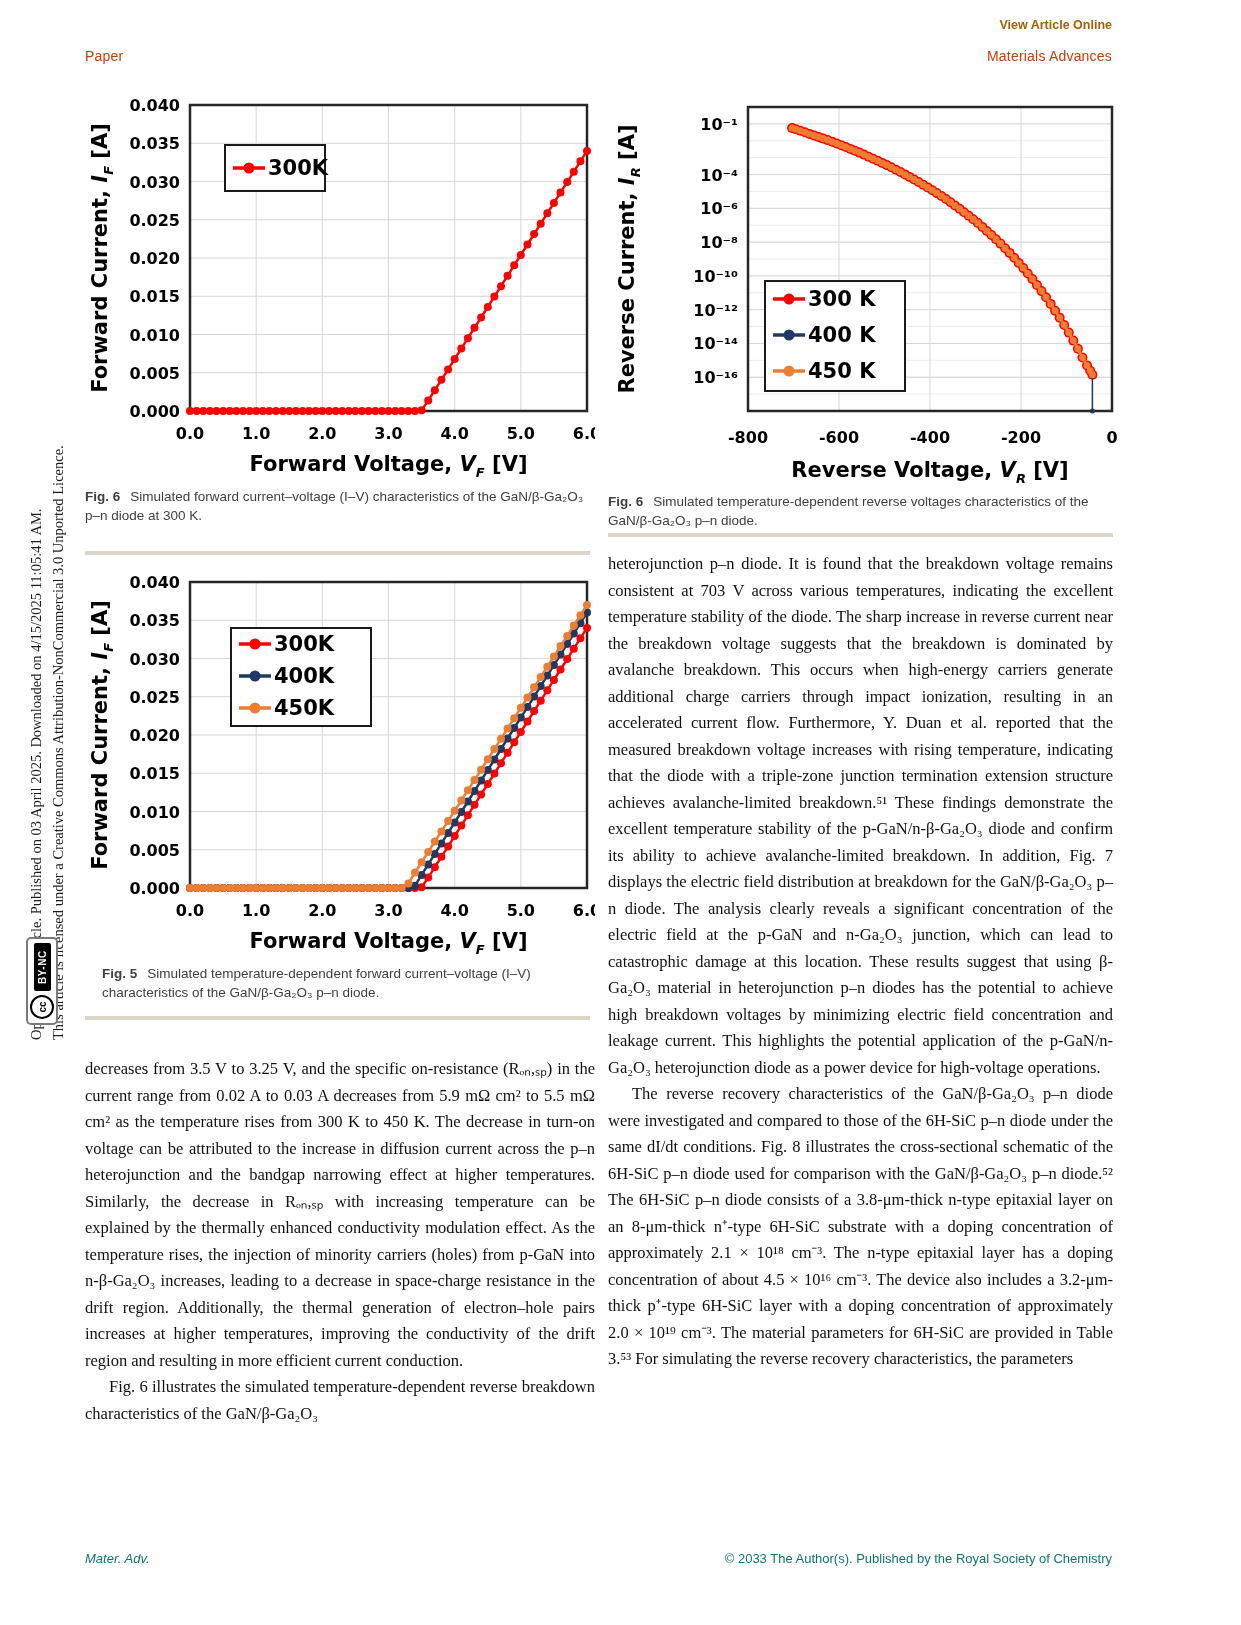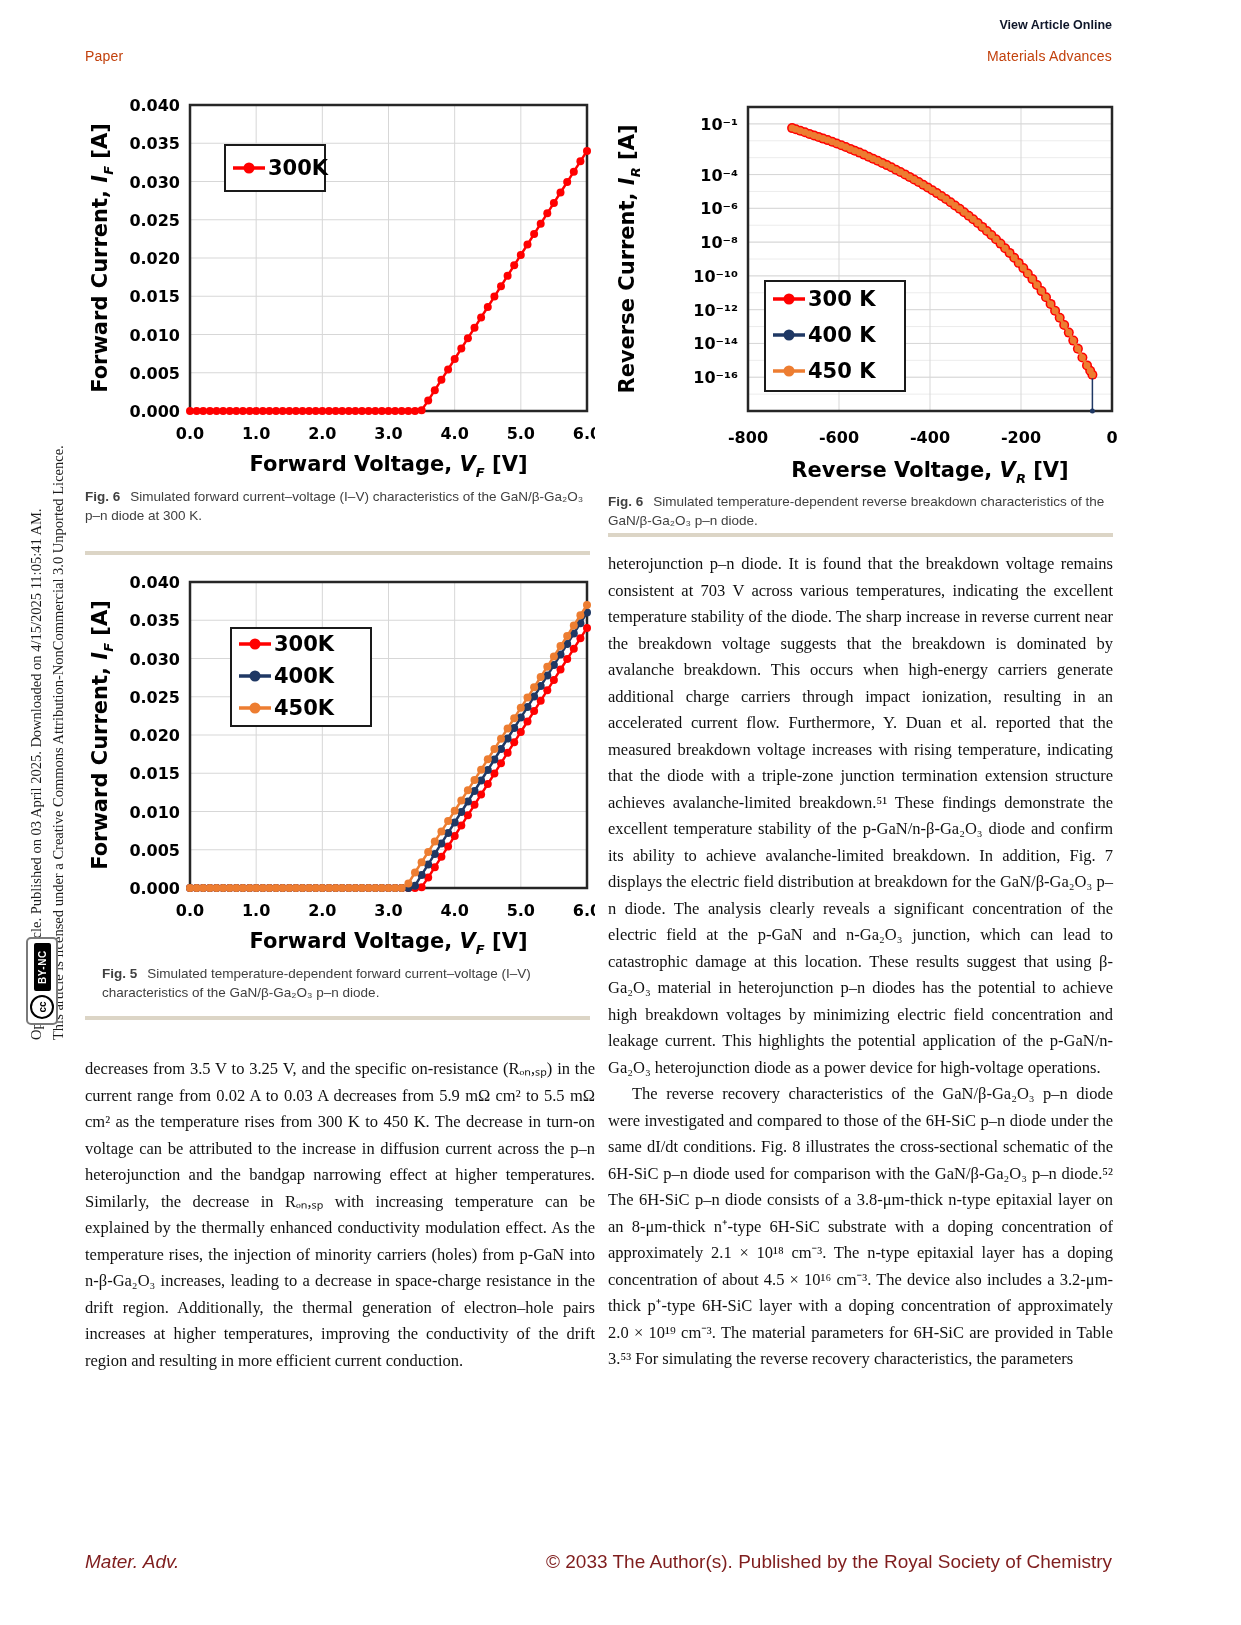--- a/index.html
+++ b/index.html
@@ -1,41 +1,41 @@
 <!DOCTYPE html>
 <html><head>
 <meta charset="utf-8">
 <style>
   html,body{margin:0;padding:0;}
   body{
     position:relative;width:1241px;height:1625px;background:#ffffff;
     font-family:"Liberation Sans",sans-serif;overflow:hidden;
   }
   .abs{position:absolute;}
-  .vao{font-size:12.5px;font-weight:bold;color:#0f172a;margin-left:17px;}
+  .vao{font-size:12.5px;font-weight:bold;color:#a16207;margin-left:17px;}
   .hdr{font-size:14px;color:#c2410c;letter-spacing:0.2px;}
   .caption{font-size:13.5px;line-height:19px;color:#404040;}
   .caption .flab{font-weight:bold;margin-right:10px;}
   .divider{height:4px;background:#dcd5c6;}
   .bodytext p{margin:0;text-align:justify;
     font-family:Liberation Serif, serif;
     font-size:16.5px;line-height:26.5px;color:#101010;}
   .bodytext p.indent{text-indent:24px;}
   .sideline{position:absolute;transform:rotate(-90deg);transform-origin:0 0;
     white-space:nowrap;font-family:"Liberation Serif","DejaVu Serif",serif;
     font-size:14.5px;color:#1c1c1c;}
   .ccbadge{position:absolute;transform:rotate(-90deg);transform-origin:0 0;
     display:inline-flex;align-items:center;gap:4px;background:#fff;
     border:2px solid #7a7a7a;border-radius:5px;padding:2px 4px;}
   .ccbadge .cc-circle{width:20px;height:20px;border:2px solid #000;border-radius:50%;
     display:flex;align-items:center;justify-content:center;
     font-weight:bold;font-size:10px;color:#000;}
   .ccbadge .cc-pill{background:#000;color:#fff;font-weight:bold;font-size:10px;
     padding:3px 7px;border-radius:2px;letter-spacing:0.5px;}
-  .footer{font-size:19px;color:#7f1d1d;}
+  .footer{font-size:13px;color:#0f766e;}
   .footer-left{font-style:italic;}
   svg.chart{display:block;font-family:"DejaVu Sans","Liberation Sans",sans-serif;}
 </style>
 </head>
 <body>
 
 <div class="abs vao" style="top:18px;right:129px;">View Article Online</div>
 <div class="abs hdr" style="top:48px;left:85px;">Paper</div>
 <div class="abs hdr" style="top:48px;right:129px;">Materials Advances</div>
 
@@ -381,20 +381,21 @@
     <text x="189" y="143" font-size="21" font-weight="bold" fill="#000">450K</text>
   </svg>
 
 <p class="caption abs" style="left:102px;top:964px;width:507px;margin:0;">
   <span class="flab">Fig. 5</span><span>Simulated temperature-dependent forward current–voltage (I–V) characteristics of the GaN/β-Ga₂O₃ p–n diode.</span>
 </p>
 <div class="divider abs" style="left:85px;top:1016px;width:505px;"></div>
 
 <div class="bodytext abs" style="left:85px;top:1056px;width:510px;">
   <p>decreases from 3.5 V to 3.25 V, and the specific on-resistance (Rₒₙ,ₛₚ) in the current range from 0.02 A to 0.03 A decreases from 5.9 mΩ cm² to 5.5 mΩ cm² as the temperature rises from 300 K to 450 K. The decrease in turn-on voltage can be attributed to the increase in diffusion current across the p–n heterojunction and the bandgap narrowing effect at higher temperatures. Similarly, the decrease in Rₒₙ,ₛₚ with increasing temperature can be explained by the thermally enhanced conductivity modulation effect. As the temperature rises, the injection of minority carriers (holes) from p-GaN into n-β-Ga₂O₃ increases, leading to a decrease in space-charge resistance in the drift region. Additionally, the thermal generation of electron–hole pairs increases at higher temperatures, improving the conductivity of the drift region and resulting in more efficient current conduction.</p>
+  <p class="indent">Fig. 6 illustrates the simulated temperature-dependent reverse breakdown characteristics of the GaN/β-Ga₂O₃</p>
 </div>
 
 <svg class="chart abs" style="left:608px;top:95px;" width="510" height="394" viewBox="0 0 510 394">
     <line x1="140" y1="299.1111111111111" x2="504" y2="299.1111111111111" stroke="#ececec" stroke-width="1"></line>
     <line x1="140" y1="282.22222222222223" x2="504" y2="282.22222222222223" stroke="#ececec" stroke-width="1"></line>
     <line x1="140" y1="265.3333333333333" x2="504" y2="265.3333333333333" stroke="#ececec" stroke-width="1"></line>
     <line x1="140" y1="248.44444444444446" x2="504" y2="248.44444444444446" stroke="#ececec" stroke-width="1"></line>
     <line x1="140" y1="231.55555555555554" x2="504" y2="231.55555555555554" stroke="#ececec" stroke-width="1"></line>
     <line x1="140" y1="214.66666666666669" x2="504" y2="214.66666666666669" stroke="#ececec" stroke-width="1"></line>
     <line x1="140" y1="197.77777777777777" x2="504" y2="197.77777777777777" stroke="#ececec" stroke-width="1"></line>
@@ -649,21 +650,21 @@
     <text x="200" y="211" font-size="21" font-weight="bold" fill="#000">300 K</text>
     <line x1="165" y1="240" x2="197" y2="240" stroke="#1F3864" stroke-width="3.5"></line>
     <circle cx="181" cy="240" r="5.5" fill="#1F3864"></circle>
     <text x="200" y="247" font-size="21" font-weight="bold" fill="#000">400 K</text>
     <line x1="165" y1="276" x2="197" y2="276" stroke="#ED7D31" stroke-width="3.5"></line>
     <circle cx="181" cy="276" r="5.5" fill="#ED7D31"></circle>
     <text x="200" y="283" font-size="21" font-weight="bold" fill="#000">450 K</text>
   </svg>
 
 <p class="caption abs" style="left:608px;top:492px;width:505px;margin:0;">
-  <span class="flab">Fig. 6</span><span>Simulated temperature-dependent reverse breakdown characteristics of the GaN/β-Ga₂O₃ p–n diode.</span>
+  <span class="flab">Fig. 6</span><span>Simulated temperature-dependent reverse voltages characteristics of the GaN/β-Ga₂O₃ p–n diode.</span>
 </p>
 <div class="divider abs" style="left:608px;top:533px;width:505px;"></div>
 
 <div class="bodytext abs" style="left:608px;top:551px;width:505px;">
   <p>heterojunction p–n diode. It is found that the breakdown voltage remains consistent at 703 V across various temperatures, indicating the excellent temperature stability of the diode. The sharp increase in reverse current near the breakdown voltage suggests that the breakdown is dominated by avalanche breakdown. This occurs when high-energy carriers generate additional charge carriers through impact ionization, resulting in an accelerated current flow. Furthermore, Y. Duan et al. reported that the measured breakdown voltage increases with rising temperature, indicating that the diode with a triple-zone junction termination extension structure achieves avalanche-limited breakdown.⁵¹ These findings demonstrate the excellent temperature stability of the p-GaN/n-β-Ga₂O₃ diode and confirm its ability to achieve avalanche-limited breakdown. In addition, Fig. 7 displays the electric field distribution at breakdown for the GaN/β-Ga₂O₃ p–n diode. The analysis clearly reveals a significant concentration of the electric field at the p-GaN and n-Ga₂O₃ junction, which can lead to catastrophic damage at this location. These results suggest that using β-Ga₂O₃ material in heterojunction p–n diodes has the potential to achieve high breakdown voltages by minimizing electric field concentration and leakage current. This highlights the potential application of the p-GaN/n-Ga₂O₃ heterojunction diode as a power device for high-voltage operations.</p>
   <p class="indent">The reverse recovery characteristics of the GaN/β-Ga₂O₃ p–n diode were investigated and compared to those of the 6H-SiC p–n diode under the same dI/dt conditions. Fig. 8 illustrates the cross-sectional schematic of the 6H-SiC p–n diode used for comparison with the GaN/β-Ga₂O₃ p–n diode.⁵² The 6H-SiC p–n diode consists of a 3.8-μm-thick n-type epitaxial layer on an 8-μm-thick n⁺-type 6H-SiC substrate with a doping concentration of approximately 2.1 × 10¹⁸ cm⁻³. The n-type epitaxial layer has a doping concentration of about 4.5 × 10¹⁶ cm⁻³. The device also includes a 3.2-μm-thick p⁺-type 6H-SiC layer with a doping concentration of approximately 2.0 × 10¹⁹ cm⁻³. The material parameters for 6H-SiC are provided in Table 3.⁵³ For simulating the reverse recovery characteristics, the parameters</p>
 </div>
 
 <div class="abs footer footer-left" style="left:85px;top:1551px;">Mater. Adv.</div>
 <div class="abs footer" style="top:1551px;right:129px;">© 2033 The Author(s). Published by the Royal Society of Chemistry</div>

